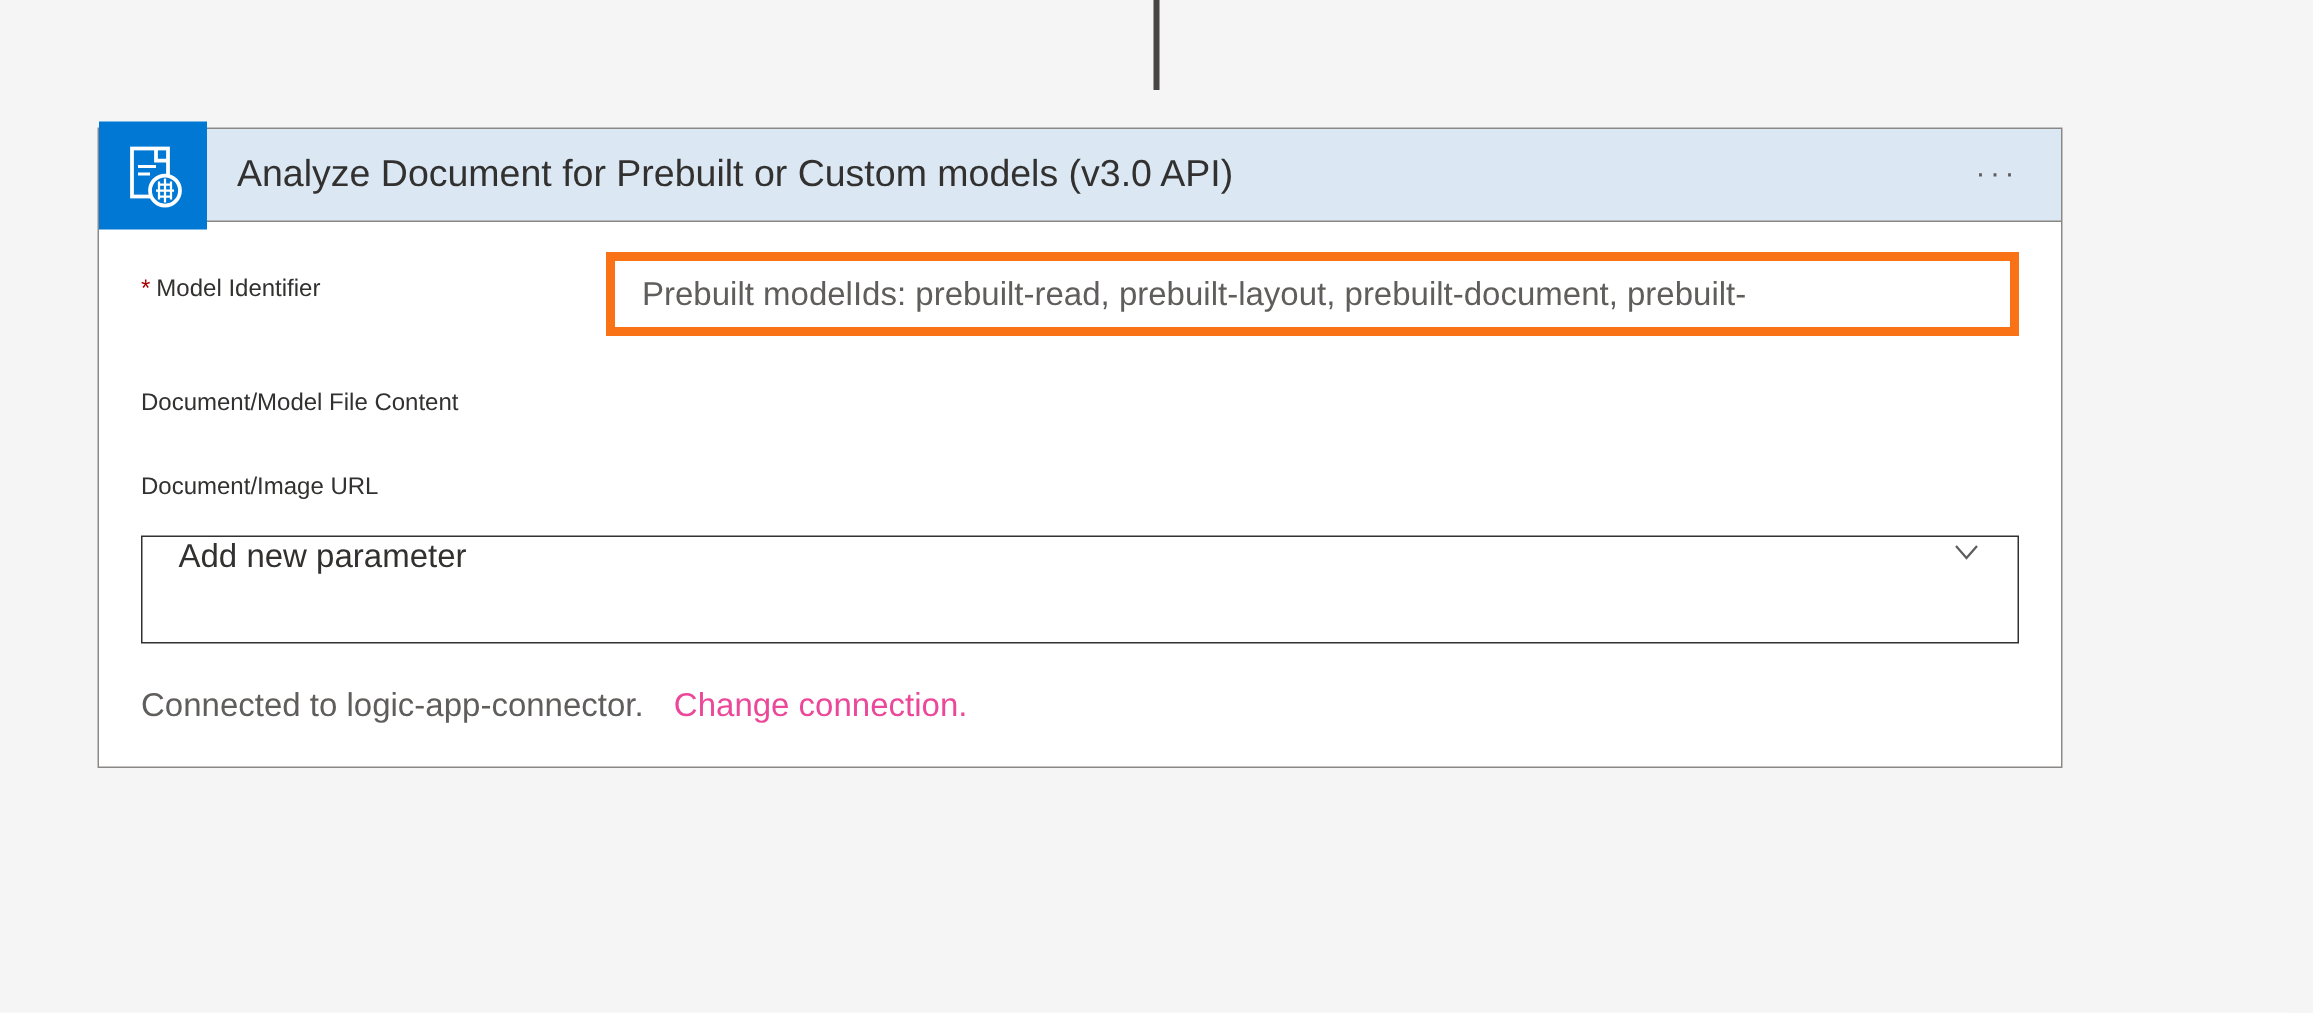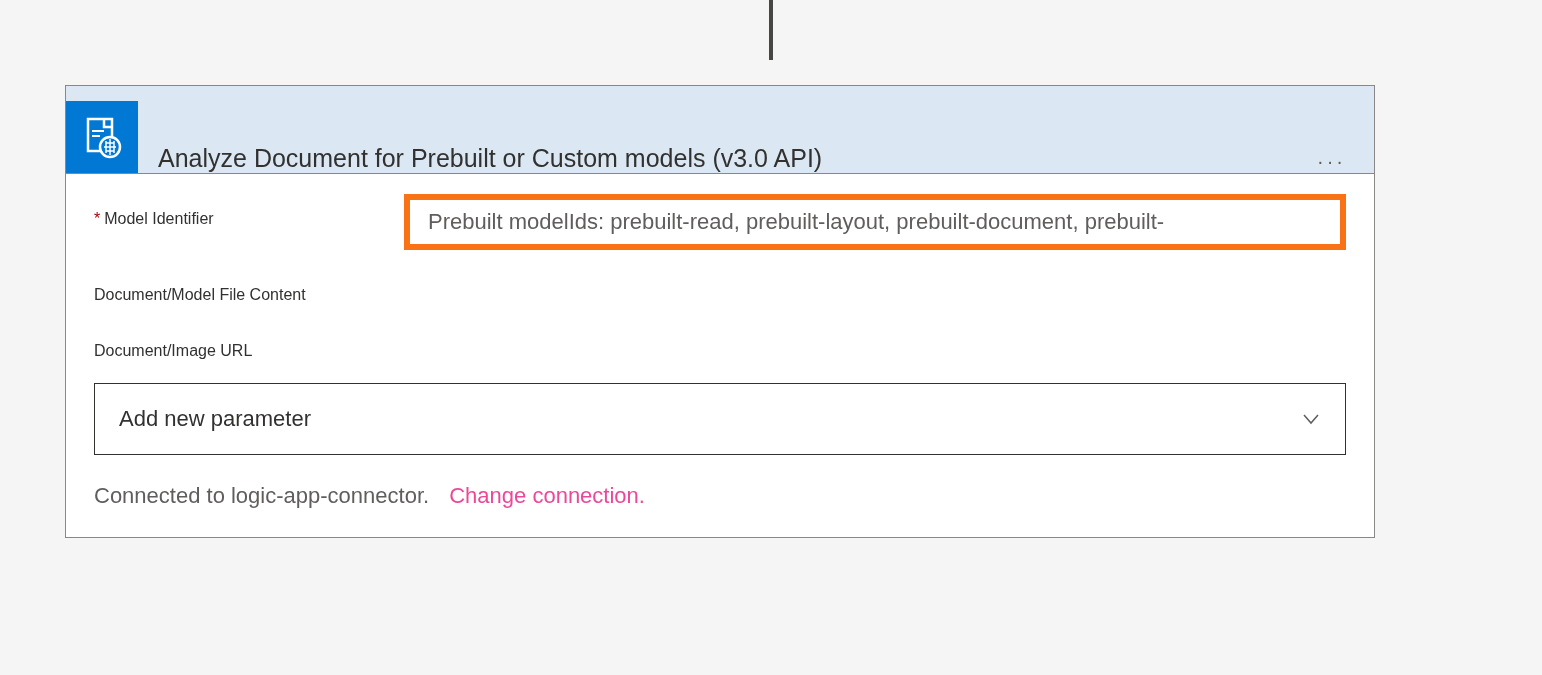--- a/index.html
+++ b/index.html
@@ -39,22 +39,22 @@
     .card {
       position: absolute;
       left: 65px;
       top: 85px;
       width: 1310px;
       border: 1px solid #8a8886;
       background: #ffffff;
     }
     .card-header {
       display: flex;
-      align-items: flex-end;
-      height: 88px;
+      align-items: center;
+      height: 62px;
       background: #dbe8f3;
       border-bottom: 1px solid #8a8886;
     }
     .icon-box {
       width: 72px;
       height: 72px;
       background: #0078d4;
       display: flex;
       align-items: center;
       justify-content: center;
@@ -102,21 +102,21 @@
       font-size: 22px;
       font-family: inherit;
       color: #323130;
       background: #ffffff;
     }
     .form-input::placeholder {
       color: #605e5c;
     }
     .dropdown {
       display: flex;
-      align-items: center;
+      align-items: flex-start;
       justify-content: space-between;
       height: 72px;
       border: 1px solid #323130;
       padding: 0 24px;
       font-size: 22px;
       color: #323130;
       margin-top: 8px;
       margin-bottom: 28px;
       cursor: pointer;
       background: #ffffff;

